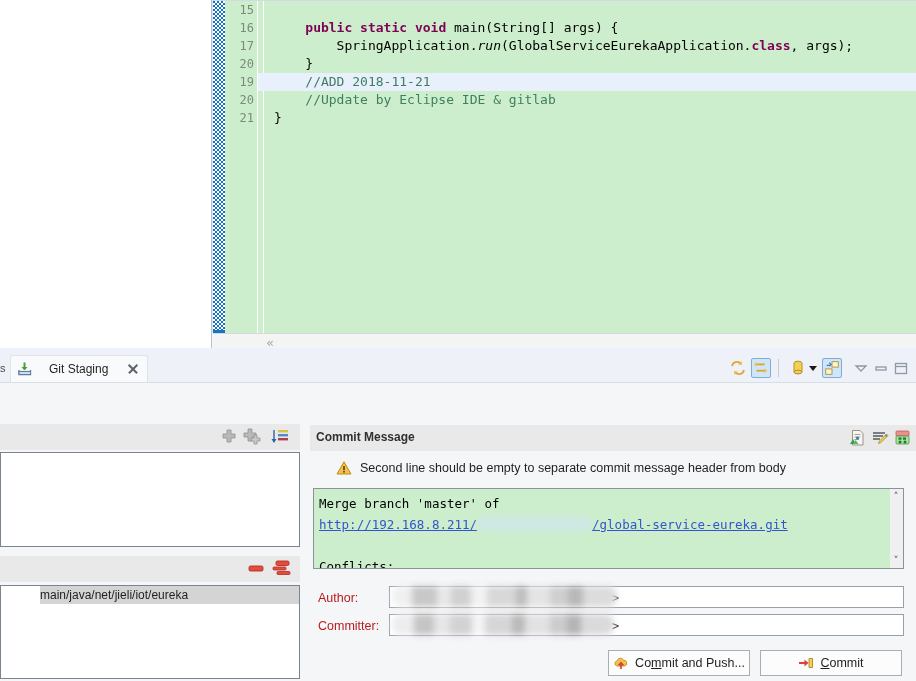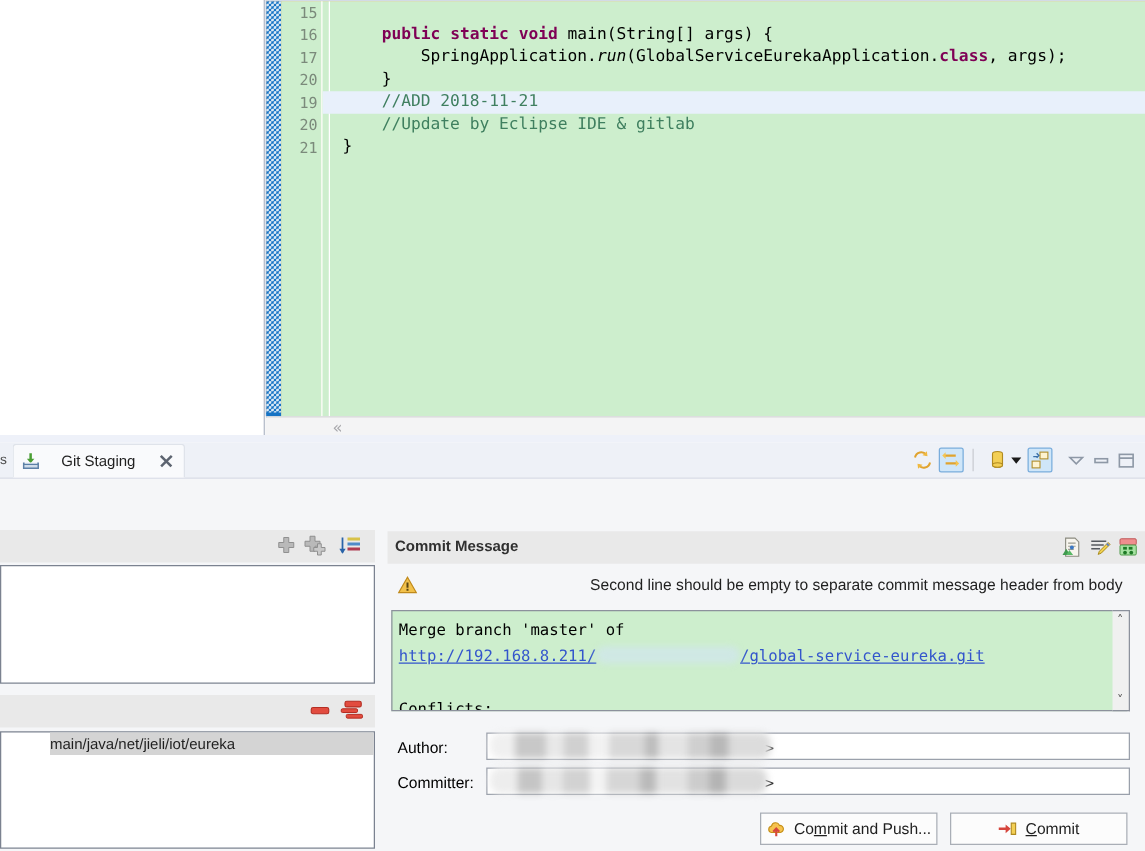--- a/index.html
+++ b/index.html
@@ -177,22 +177,22 @@
   
   .cm-head {
     position: absolute; left: 310px; top: 425px; width: 606px; height: 26px;
     background: #e9e9e9;
   }
   .cm-title {
     position: absolute; left: 6px; top: 5px;
     font-size: 12px; font-weight: bold; color: #303030;
   }
   .warn-row {
-    position: absolute; left: 318px; top: 457px; width: 580px; height: 22px;
-    display: flex; align-items: center; justify-content: space-between;
+    position: absolute; left: 336px; top: 457px; width: 580px; height: 22px;
+    display: flex; align-items: center;
   }
   .warn-text { font-size: 12.5px; color: #1f1f1f; margin-left: 8px; }
 
   .cm-text {
     position: absolute; left: 313px; top: 488px; width: 589px; height: 81px;
     background: #cdeecd; border: 1px solid #8c919c; box-sizing: border-box;
     font-family: "DejaVu Sans Mono", monospace; font-size: 12.5px;
     padding: 4px 5px; overflow: hidden;
   }
   .cm-line { height: 21px; line-height: 21px; white-space: pre; color: #000000; }
@@ -201,21 +201,21 @@
     position: absolute; left: 890px; top: 488px; width: 14px; height: 81px;
     background: #f0f0f0; border: 1px solid #8c919c; border-left: none; box-sizing: border-box;
   }
   .cm-scroll .arw {
     position: absolute; left: 0; width: 12px; height: 13px;
     font-size: 10px; color: #555; text-align: center; line-height: 13px;
     font-family: "DejaVu Sans", sans-serif;
   }
 
   .field-label {
-    position: absolute; font-size: 12.5px; color: #000000;
+    position: absolute; font-size: 12.5px; color: #b91c1c;
   }
   .field-input {
     position: absolute; height: 22px; background: #ffffff;
     border: 1px solid #9aa0ab; box-sizing: border-box;
   }
   .redact {
     position: absolute;
     border-radius: 9px;
     filter: blur(3px);
     overflow: hidden;

